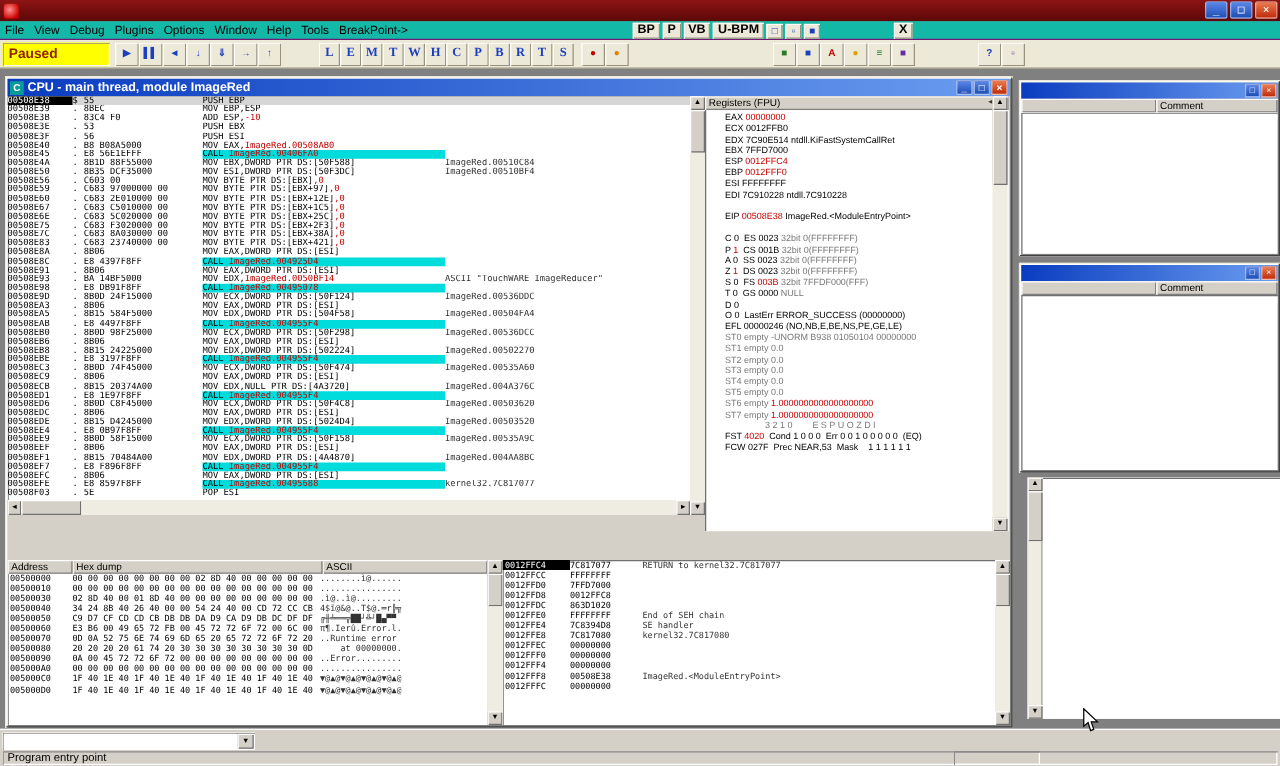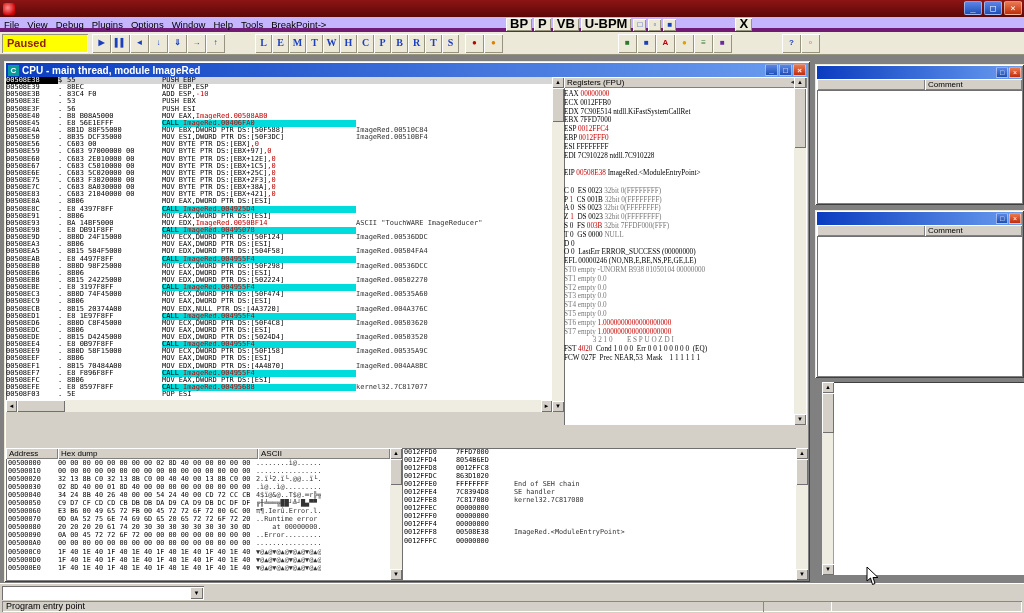--- a/index.html
+++ b/index.html
@@ -8,25 +8,25 @@
 #screen{position:absolute;inset:0;background:#808080}
 
 
 #titlebar{position:absolute;left:0;top:0;width:1024px;height:17px;background:linear-gradient(180deg,#8d1414,#5c0808);display:flex;align-items:center}
 #app-icon{width:12px;height:12px;margin-left:3px;border-radius:2px;background:radial-gradient(circle at 40% 40%,#ff9090,#cc0000 75%)}
 .win-btns{position:absolute;right:2px;top:1px;display:flex;gap:2px}
 .xpbtn{width:18px;height:14px;border-radius:2px;color:#fff;font-size:9px;line-height:12px;text-align:center;background:linear-gradient(180deg,#5b86e8,#1f4fb4);border:1px solid rgba(255,255,255,.45);font-family:"DejaVu Sans Mono",monospace}
 .xpbtn.close{background:linear-gradient(180deg,#ea7a50,#bf2c0c)}
 
 
-#menubar{position:absolute;left:0;top:17px;width:1024px;height:15px;background:#c4b5fd;border-bottom:4px solid #701a75;font-size:9.5px;color:#000}
+#menubar{position:absolute;left:0;top:17px;width:1024px;height:15px;background:#14b8a6;border-bottom:1px solid #701a75;font-size:9.5px;color:#000}
 #menu-items{position:absolute;left:0;top:0;height:15px;display:flex;align-items:center}
 .menu-item{padding:0 4px;line-height:14px}
 .mbar-right{position:absolute;left:505px;top:1px;display:flex;align-items:center}
-.mbtn{height:13px;line-height:12px;padding:0 4px;margin:0 1px;background:#ece9d8;box-shadow:inset 1px 1px #fff,inset -1px -1px #97937f;font-size:13px;font-weight:bold}
+.mbtn{height:13px;line-height:12px;padding:0 4px;margin:0 1px;background:#ece9d8;box-shadow:inset 1px 1px #fff,inset -1px -1px #97937f;font-size:10px;font-weight:bold}
 .micon{width:13px;height:12px;margin:0 1px;font-size:8px;line-height:12px;text-align:center;background:#ece9d8;box-shadow:inset 1px 1px #fff,inset -1px -1px #97937f}
 #menu-close{margin-left:58px}
 
 
 #toolbar{position:absolute;left:0;top:32px;width:1024px;height:23px;background:#ece9d8;border-bottom:1px solid #97937f;display:flex;align-items:center}
 #paused-box{width:86px;height:19px;margin-left:2px;background:#ffff00;box-shadow:inset 1px 1px #97937f,inset -1px -1px #fff;color:#8f2000;font-weight:bold;font-size:11px;line-height:18px;padding-left:5px}
 .tgroup{display:flex}
 .tbtn{width:19px;height:19px;background:#ece9d8;box-shadow:inset 1px 1px #fff,inset -1px -1px #97937f;text-align:center;font-size:8px;line-height:18px;font-weight:bold;overflow:hidden}
 .lbtn{width:17px;color:#1a3fbf;font-family:"Liberation Serif",serif;font-size:10px}
 
@@ -53,21 +53,21 @@
 
 
 .c{display:inline-block;vertical-align:top;white-space:pre;overflow:hidden;height:100%}
 #disasm-rows{font-family:"DejaVu Sans Mono",monospace}
 .drow{height:7.15px;line-height:7.3px;font-size:7px;white-space:pre}
 .drow .a{width:52px}.drow .m{width:9px}.drow .b{width:95px}.drow .i{width:194px}.drow .cm{color:#333}
 .dsel{background:#d6d6d6}
 .asel{background:#000;color:#fff}
 .callhl{background:#00dcdc}
 .red{color:#c00000}
-#reg-lines{font-family:Liberation Serif, serif;padding:2px 0 0 0}
+#reg-lines{font-family:Liberation Sans, sans-serif;padding:2px 0 0 16px}
 .rline{height:8.8px;line-height:8.9px;font-size:7.2px;white-space:pre}
 .tn{color:#000}.tg{color:#787878}.tr{color:#c80000}
 #dump-rows,#stack-rows{font-family:"DejaVu Sans Mono",monospace}
 .mrow{height:8.05px;line-height:8.2px;font-size:6.8px;white-space:pre}
 .mrow .da{width:52px;padding-left:2px}.mrow .dh{width:198px}.mrow .dc{color:#333}
 .mrow .sa{width:54px;padding-left:2px}.mrow .sv{width:58px}.mrow .sc{color:#333}
 
 
 .sb{position:absolute;background:#efede1}
 .sbtn{position:absolute;background:#d4d0c8;box-shadow:inset 1px 1px #fff,inset -1px -1px #707070;font-size:6px;text-align:center;color:#000}
@@ -210,21 +210,21 @@
             <div class="drow"><span class="c a">00508E45</span><span class="c m">.</span><span class="c b">E8 56E1EFFF</span><span class="c i callhl">CALL <span class="red">ImageRed.00406FA0</span></span><span class="c cm"></span></div>
             <div class="drow"><span class="c a">00508E4A</span><span class="c m">.</span><span class="c b">8B1D 88F55000</span><span class="c i">MOV EBX,DWORD PTR DS:[50F588]</span><span class="c cm">ImageRed.00510C84</span></div>
             <div class="drow"><span class="c a">00508E50</span><span class="c m">.</span><span class="c b">8B35 DCF35000</span><span class="c i">MOV ESI,DWORD PTR DS:[50F3DC]</span><span class="c cm">ImageRed.00510BF4</span></div>
             <div class="drow"><span class="c a">00508E56</span><span class="c m">.</span><span class="c b">C603 00</span><span class="c i">MOV BYTE PTR DS:[EBX]<span class="red">,0</span></span><span class="c cm"></span></div>
             <div class="drow"><span class="c a">00508E59</span><span class="c m">.</span><span class="c b">C683 97000000 00</span><span class="c i">MOV BYTE PTR DS:[EBX+97]<span class="red">,0</span></span><span class="c cm"></span></div>
             <div class="drow"><span class="c a">00508E60</span><span class="c m">.</span><span class="c b">C683 2E010000 00</span><span class="c i">MOV BYTE PTR DS:[EBX+12E]<span class="red">,0</span></span><span class="c cm"></span></div>
             <div class="drow"><span class="c a">00508E67</span><span class="c m">.</span><span class="c b">C683 C5010000 00</span><span class="c i">MOV BYTE PTR DS:[EBX+1C5]<span class="red">,0</span></span><span class="c cm"></span></div>
             <div class="drow"><span class="c a">00508E6E</span><span class="c m">.</span><span class="c b">C683 5C020000 00</span><span class="c i">MOV BYTE PTR DS:[EBX+25C]<span class="red">,0</span></span><span class="c cm"></span></div>
             <div class="drow"><span class="c a">00508E75</span><span class="c m">.</span><span class="c b">C683 F3020000 00</span><span class="c i">MOV BYTE PTR DS:[EBX+2F3]<span class="red">,0</span></span><span class="c cm"></span></div>
             <div class="drow"><span class="c a">00508E7C</span><span class="c m">.</span><span class="c b">C683 8A030000 00</span><span class="c i">MOV BYTE PTR DS:[EBX+38A]<span class="red">,0</span></span><span class="c cm"></span></div>
-            <div class="drow"><span class="c a">00508E83</span><span class="c m">.</span><span class="c b">C683 21040000 00</span><span class="c i">MOV BYTE PTR DS:[EBX+421]<span class="red">,0</span></span><span class="c cm"></span></div>
+            <div class="drow"><span class="c a">00508E83</span><span class="c m">.</span><span class="c b">C683 23740000 00</span><span class="c i">MOV BYTE PTR DS:[EBX+421]<span class="red">,0</span></span><span class="c cm"></span></div>
             <div class="drow"><span class="c a">00508E8A</span><span class="c m">.</span><span class="c b">8B06</span><span class="c i">MOV EAX,DWORD PTR DS:[ESI]</span><span class="c cm"></span></div>
             <div class="drow"><span class="c a">00508E8C</span><span class="c m">.</span><span class="c b">E8 4397F8FF</span><span class="c i callhl">CALL <span class="red">ImageRed.004925D4</span></span><span class="c cm"></span></div>
             <div class="drow"><span class="c a">00508E91</span><span class="c m">.</span><span class="c b">8B06</span><span class="c i">MOV EAX,DWORD PTR DS:[ESI]</span><span class="c cm"></span></div>
             <div class="drow"><span class="c a">00508E93</span><span class="c m">.</span><span class="c b">BA 14BF5000</span><span class="c i">MOV EDX,<span class="red">ImageRed.0050BF14</span></span><span class="c cm">ASCII "TouchWARE ImageReducer"</span></div>
             <div class="drow"><span class="c a">00508E98</span><span class="c m">.</span><span class="c b">E8 DB91F8FF</span><span class="c i callhl">CALL <span class="red">ImageRed.00495078</span></span><span class="c cm"></span></div>
             <div class="drow"><span class="c a">00508E9D</span><span class="c m">.</span><span class="c b">8B0D 24F15000</span><span class="c i">MOV ECX,DWORD PTR DS:[50F124]</span><span class="c cm">ImageRed.00536DDC</span></div>
             <div class="drow"><span class="c a">00508EA3</span><span class="c m">.</span><span class="c b">8B06</span><span class="c i">MOV EAX,DWORD PTR DS:[ESI]</span><span class="c cm"></span></div>
             <div class="drow"><span class="c a">00508EA5</span><span class="c m">.</span><span class="c b">8B15 584F5000</span><span class="c i">MOV EDX,DWORD PTR DS:[504F58]</span><span class="c cm">ImageRed.00504FA4</span></div>
             <div class="drow"><span class="c a">00508EAB</span><span class="c m">.</span><span class="c b">E8 4497F8FF</span><span class="c i callhl">CALL <span class="red">ImageRed.004955F4</span></span><span class="c cm"></span></div>
             <div class="drow"><span class="c a">00508EB0</span><span class="c m">.</span><span class="c b">8B0D 98F25000</span><span class="c i">MOV ECX,DWORD PTR DS:[50F298]</span><span class="c cm">ImageRed.00536DCC</span></div>
@@ -311,45 +311,44 @@
 
       <div class="pane" id="dump-pane">
         <div id="dump-header">
           <span id="dh-addr">Address</span>
           <span id="dh-hex">Hex dump</span>
           <span id="dh-ascii">ASCII</span>
         </div>
         <div id="dump-rows">
             <div class="mrow"><span class="c da">00500000</span><span class="c dh">00 00 00 00 00 00 00 00 02 8D 40 00 00 00 00 00</span><span class="c dc">........ì@......</span></div>
             <div class="mrow"><span class="c da">00500010</span><span class="c dh">00 00 00 00 00 00 00 00 00 00 00 00 00 00 00 00</span><span class="c dc">................</span></div>
-            <div class="mrow"><span class="c da">00500020</span><span class="c dh">32 13 8B C0 32 13 8B C0 00 40 40 00 13 8B C0 00</span><span class="c dc">2.ï└2.ï└.@@..ï└.</span></div>
             <div class="mrow"><span class="c da">00500030</span><span class="c dh">02 8D 40 00 01 8D 40 00 00 00 00 00 00 00 00 00</span><span class="c dc">.ì@..ì@.........</span></div>
             <div class="mrow"><span class="c da">00500040</span><span class="c dh">34 24 8B 40 26 40 00 00 54 24 40 00 CD 72 CC CB</span><span class="c dc">4$ï@&amp;@..T$@.═r╠╦</span></div>
             <div class="mrow"><span class="c da">00500050</span><span class="c dh">C9 D7 CF CD CD CB DB DB DA D9 CA D9 DB DC DF DF</span><span class="c dc">╔╫╧══╦██┘╩┘█▄▀▀</span></div>
             <div class="mrow"><span class="c da">00500060</span><span class="c dh">E3 B6 00 49 65 72 FB 00 45 72 72 6F 72 00 6C 00</span><span class="c dc">π¶.Ierû.Error.l.</span></div>
             <div class="mrow"><span class="c da">00500070</span><span class="c dh">0D 0A 52 75 6E 74 69 6D 65 20 65 72 72 6F 72 20</span><span class="c dc">..Runtime error </span></div>
             <div class="mrow"><span class="c da">00500080</span><span class="c dh">20 20 20 20 61 74 20 30 30 30 30 30 30 30 30 0D</span><span class="c dc">    at 00000000.</span></div>
             <div class="mrow"><span class="c da">00500090</span><span class="c dh">0A 00 45 72 72 6F 72 00 00 00 00 00 00 00 00 00</span><span class="c dc">..Error.........</span></div>
             <div class="mrow"><span class="c da">005000A0</span><span class="c dh">00 00 00 00 00 00 00 00 00 00 00 00 00 00 00 00</span><span class="c dc">................</span></div>
             <div class="mrow"><span class="c da">005000C0</span><span class="c dh">1F 40 1E 40 1F 40 1E 40 1F 40 1E 40 1F 40 1E 40</span><span class="c dc">▼@▲@▼@▲@▼@▲@▼@▲@</span></div>
             <div class="mrow"><span class="c da">005000D0</span><span class="c dh">1F 40 1E 40 1F 40 1E 40 1F 40 1E 40 1F 40 1E 40</span><span class="c dc">▼@▲@▼@▲@▼@▲@▼@▲@</span></div>
-            <div class="mrow"><span class="c da">005000E0</span><span class="c dh">1F 40 1E 40 1F 40 1E 40 1F 40 1E 40 1F 40 1E 40</span><span class="c dc">▼@▲@▼@▲@▼@▲@▼@▲@</span></div>
           </div>
       </div>
 
       <div class="sb v" style="left:384px;top:371px;width:12px;height:132px">
         <div class="sbtn" style="top:0">▲</div>
         <div class="sbthumb" style="top:11px;height:26px"></div>
         <div class="sbtn" style="bottom:0">▼</div>
       </div>
 
       <div class="pane" id="stack-pane">
         <div id="stack-rows">
+            <div class="mrow"><span class="c sa asel">0012FFC4</span><span class="c sv">7C817077</span><span class="c sc">RETURN to kernel32.7C817077</span></div>
+            <div class="mrow"><span class="c sa">0012FFCC</span><span class="c sv">FFFFFFFF</span><span class="c sc"></span></div>
             <div class="mrow"><span class="c sa">0012FFD0</span><span class="c sv">7FFD7000</span><span class="c sc"></span></div>
-            <div class="mrow"><span class="c sa">0012FFD4</span><span class="c sv">8054B6ED</span><span class="c sc"></span></div>
             <div class="mrow"><span class="c sa">0012FFD8</span><span class="c sv">0012FFC8</span><span class="c sc"></span></div>
             <div class="mrow"><span class="c sa">0012FFDC</span><span class="c sv">863D1020</span><span class="c sc"></span></div>
             <div class="mrow"><span class="c sa">0012FFE0</span><span class="c sv">FFFFFFFF</span><span class="c sc">End of SEH chain</span></div>
             <div class="mrow"><span class="c sa">0012FFE4</span><span class="c sv">7C8394D8</span><span class="c sc">SE handler</span></div>
             <div class="mrow"><span class="c sa">0012FFE8</span><span class="c sv">7C817080</span><span class="c sc">kernel32.7C817080</span></div>
             <div class="mrow"><span class="c sa">0012FFEC</span><span class="c sv">00000000</span><span class="c sc"></span></div>
             <div class="mrow"><span class="c sa">0012FFF0</span><span class="c sv">00000000</span><span class="c sc"></span></div>
             <div class="mrow"><span class="c sa">0012FFF4</span><span class="c sv">00000000</span><span class="c sc"></span></div>
             <div class="mrow"><span class="c sa">0012FFF8</span><span class="c sv">00508E38</span><span class="c sc">ImageRed.&lt;ModuleEntryPoint&gt;</span></div>
             <div class="mrow"><span class="c sa">0012FFFC</span><span class="c sv">00000000</span><span class="c sc"></span></div>

